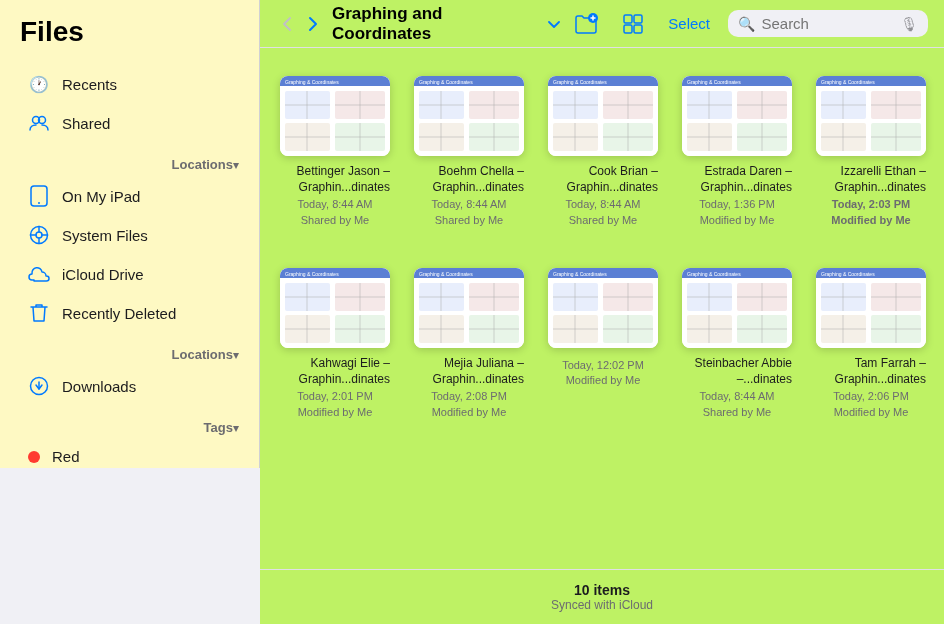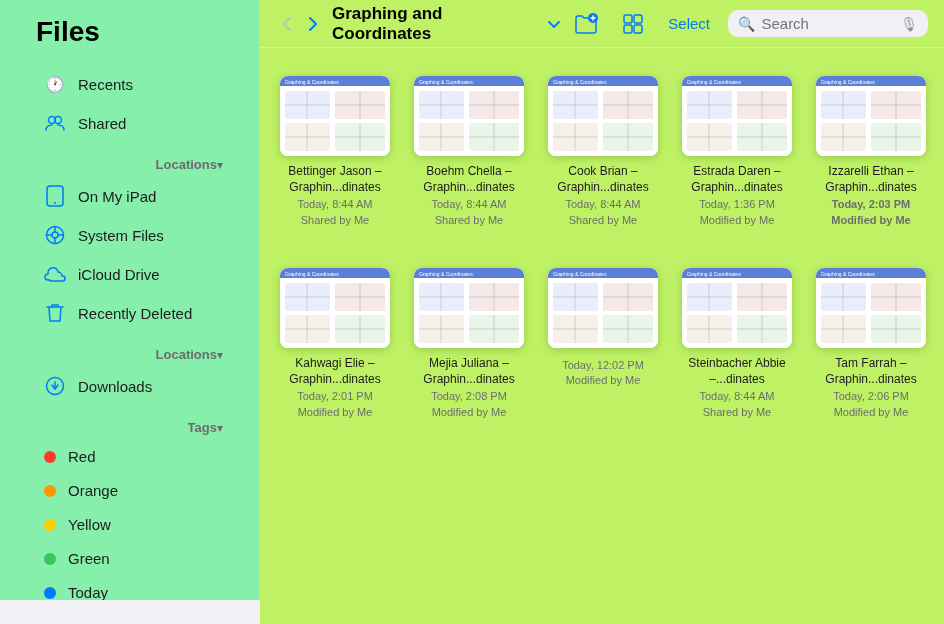--- a/index.html
+++ b/index.html
@@ -9,27 +9,27 @@
       width: 944px;
       height: 624px;
       overflow: hidden;
       display: flex;
     }
 
     
     .sidebar {
       width: 260px;
       min-width: 260px;
-      background: #86efac;
+      background: #fef9c3;
       border-right: 1px solid #d0d0d5;
       display: flex;
       flex-direction: column;
-      padding: 16px 16px;
+      padding: 16px 0;
       overflow-y: auto;
-      height: 600px;
+      height: 468px;
     }
     .sidebar-title {
       font-size: 28px;
       font-weight: 700;
       color: #000;
       padding: 0 20px 16px 20px;
     }
     .sidebar-section {
       padding: 0;
     }
@@ -208,21 +208,21 @@
       flex-shrink: 0;
     }
     .file-thumbnail svg {
       width: 100%;
       height: 100%;
     }
     .file-name {
       font-size: 12px;
       font-weight: 500;
       color: #1c1c1e;
-      text-align: center;
+      text-align: right;
       line-height: 1.3;
       max-width: 110px;
     }
     .file-meta {
       font-size: 11px;
       color: #6c6c70;
       text-align: center;
       line-height: 1.4;
       margin-top: 2px;
       max-width: 110px;
@@ -671,13 +671,17 @@
     <line x1="55" y1="61" x2="105" y2="61" stroke="#aaa" stroke-width="0.5"></line>
   </svg></div>
           <div class="file-name">Tam Farrah –
 Graphin...dinates</div>
           <div class="file-meta" style="white-space: pre-line;">Today, 2:06 PM
 Modified by Me</div>
         </div>
       </div>
   </div>
 
+  <div class="footer">
+    <div class="footer-count">10 items</div>
+    <div class="footer-sync">Synced with iCloud</div>
+  </div>
 </main>
 
 </body></html>

